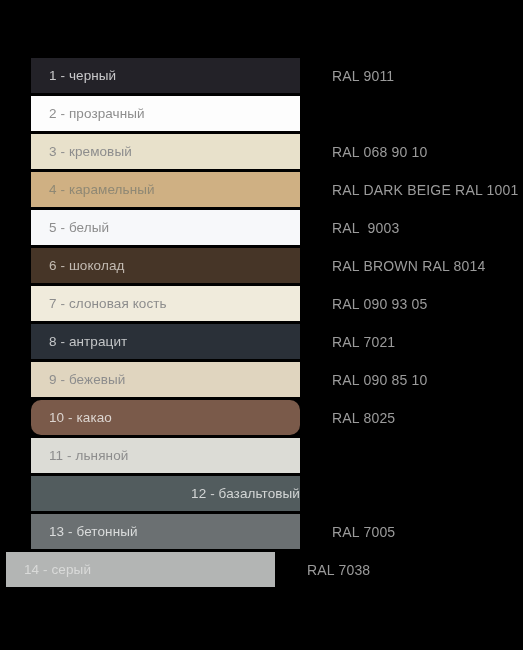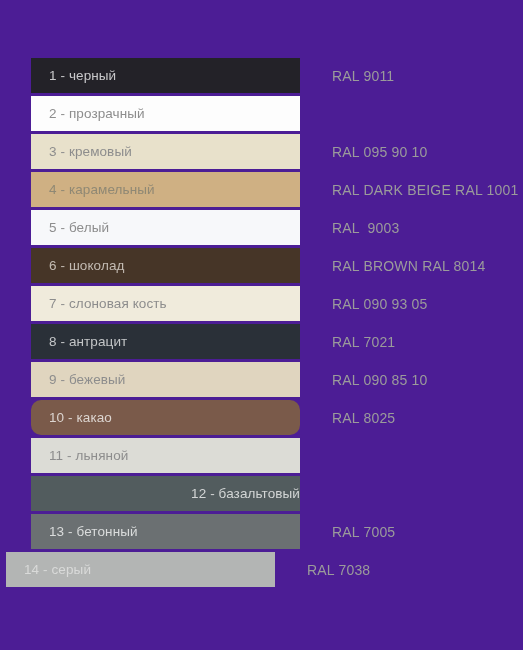--- a/index.html
+++ b/index.html
@@ -11,21 +11,21 @@
     height: 650px;
     background: #ffffff;
     font-family: "Liberation Sans", sans-serif;
     overflow: hidden;
   }
 
   #palette-page {
     position: relative;
     width: 523px;
     height: 650px;
-    background: #4c1d95;
+    background: #000000;
     box-sizing: border-box;
     padding: 58px 0 0 0;
   }
 
   #palette-list {
     display: block;
     width: 100%;
   }
 
   .palette-row {
@@ -80,21 +80,21 @@
       <div class="palette-row">
         <div class="swatch" style="background: rgb(253, 253, 253);">
           <span class="swatch-label" style="color: rgb(141, 141, 141);">2 - прозрачный</span>
         </div>
         <div class="ral-code" style="color: rgb(155, 155, 155);"></div>
       </div>
       <div class="palette-row">
         <div class="swatch" style="background: rgb(232, 225, 203);">
           <span class="swatch-label" style="color: rgb(141, 141, 141);">3 - кремовый</span>
         </div>
-        <div class="ral-code" style="color: rgb(155, 155, 155);">RAL 095 90 10</div>
+        <div class="ral-code" style="color: rgb(155, 155, 155);">RAL 068 90 10</div>
       </div>
       <div class="palette-row">
         <div class="swatch" style="background: rgb(207, 176, 131);">
           <span class="swatch-label" style="color: rgb(143, 136, 116);">4 - карамельный</span>
         </div>
         <div class="ral-code" style="color: rgb(155, 155, 155);">RAL DARK BEIGE RAL 1001</div>
       </div>
       <div class="palette-row">
         <div class="swatch" style="background: rgb(247, 248, 250);">
           <span class="swatch-label" style="color: rgb(141, 141, 141);">5 - белый</span>

